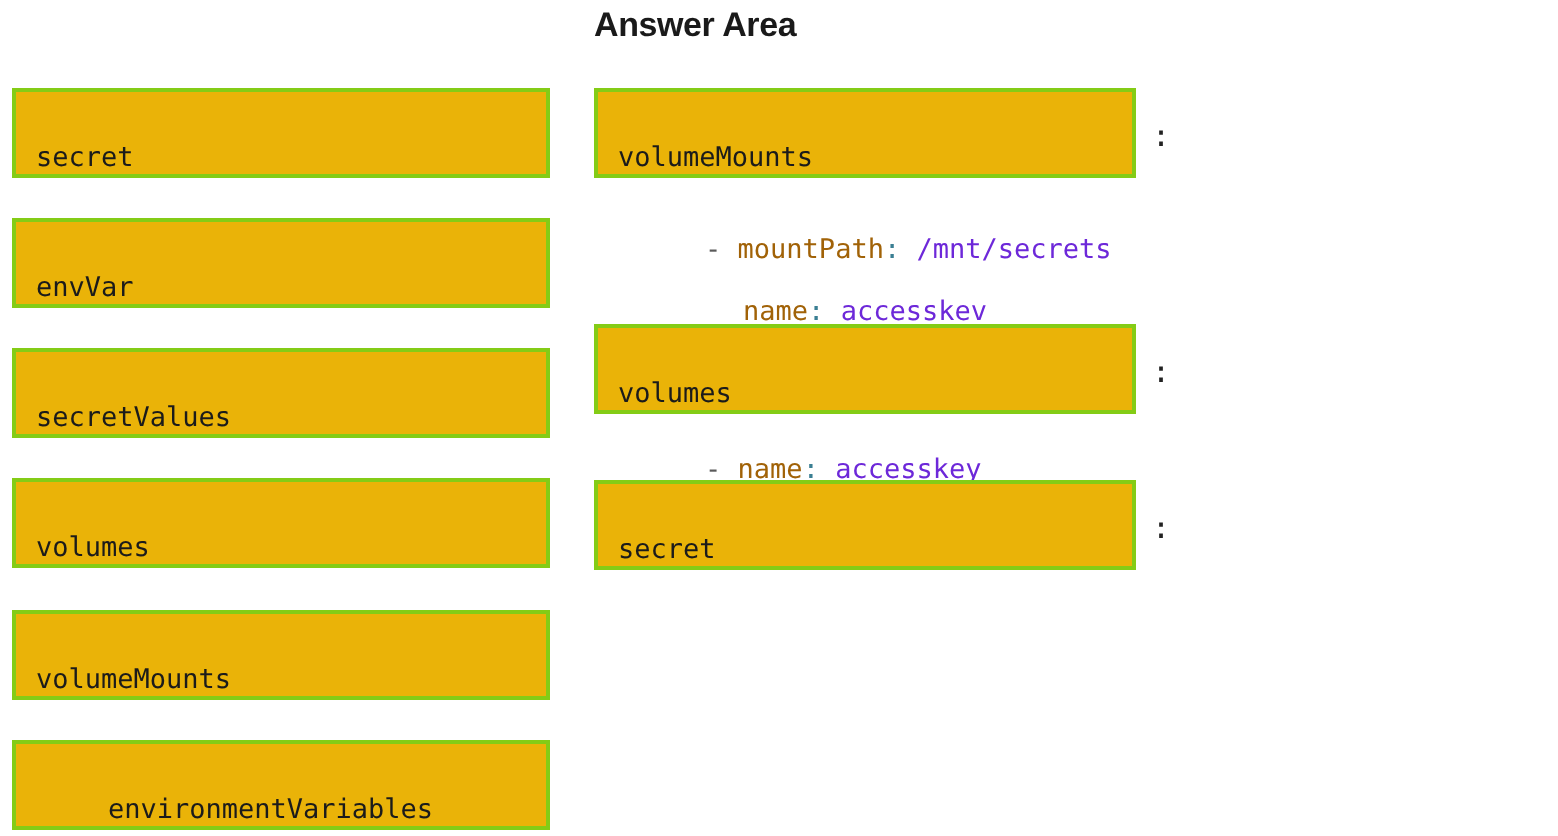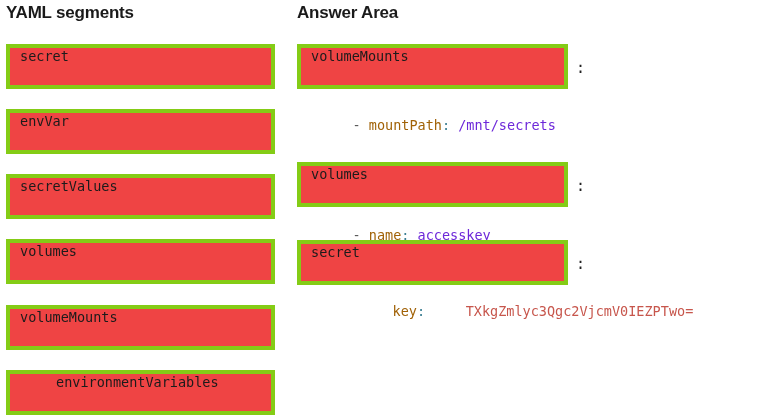--- a/index.html
+++ b/index.html
@@ -31,24 +31,24 @@
     letter-spacing: -0.2px;
     white-space: nowrap;
   }
   #yaml-title { left: 6px;   top: 3px; }
   #answer-title { left: 297px; top: 3px; }
 
   
   .seg-box {
     position: absolute;
     box-sizing: border-box;
-    border: 4px solid #84cc16;
-    background: #ef4444;
+    border: 2px solid #84cc16;
+    background: #eab308;
     display: flex;
-    align-items: flex-start;
+    align-items: flex-end;
   }
   .seg-box .seg-label {
     font-family: "DejaVu Sans Mono", "Liberation Mono", monospace;
     font-size: 13.5px;
     color: #1b1b1b;
     padding-left: 10px;
     white-space: nowrap;
     letter-spacing: 0px;
   }
 
@@ -87,21 +87,20 @@
   .tok-key   { color: #a16207; margin-top: 12px; }
   .tok-punct { color: #3b7f93; }
   .tok-val   { color: #6d28d9; }
   .tok-b64   { color: #c7564c; }
 </style>
 </head>
 <body>
 
 <div class="page">
 
-  <div class="col-title" id="yaml-title">YAML segments</div>
 
   <div class="seg-box left-box" style="top:44px;">
     <span class="seg-label">secret</span>
   </div>
 
   <div class="seg-box left-box" style="top:109px;">
     <span class="seg-label">envVar</span>
   </div>
 
   <div class="seg-box left-box" style="top:174px;">
@@ -124,32 +123,32 @@
 
   <div class="seg-box right-box" style="top:44px;">
     <span class="seg-label">volumeMounts</span>
   </div>
   <span class="colon" style="top:61px;">:</span>
 
   <div class="yaml-line" style="left:320px; top:105px;">
     <span class="tok-dash">-</span><span> </span><span class="tok-key">mountPath</span><span class="tok-punct">:</span><span> </span><span class="tok-val">/mnt/secrets</span>
   </div>
 
+  <div class="yaml-line" style="left:339px; top:136px;">
+    <span class="tok-key">name</span><span class="tok-punct">:</span><span> </span><span class="tok-val">accesskev</span>
+  </div>
 
   <div class="seg-box right-box" style="top:162px;">
     <span class="seg-label">volumes</span>
   </div>
   <span class="colon" style="top:179px;">:</span>
 
   <div class="yaml-line" style="left:320px; top:215px;">
     <span class="tok-dash">-</span><span> </span><span class="tok-key">name</span><span class="tok-punct">:</span><span> </span><span class="tok-val">accesskey</span>
   </div>
 
   <div class="seg-box right-box" style="top:240px;">
     <span class="seg-label">secret</span>
   </div>
   <span class="colon" style="top:257px;">:</span>
 
-  <div class="yaml-line" style="left:360px; top:291px;">
-    <span class="tok-key">key</span><span class="tok-punct">:</span><span>     </span><span class="tok-b64">TXkgZmlyc3Qgc2VjcmV0IEZPTwo=</span>
-  </div>
 
 </div>
 
 </body></html>

